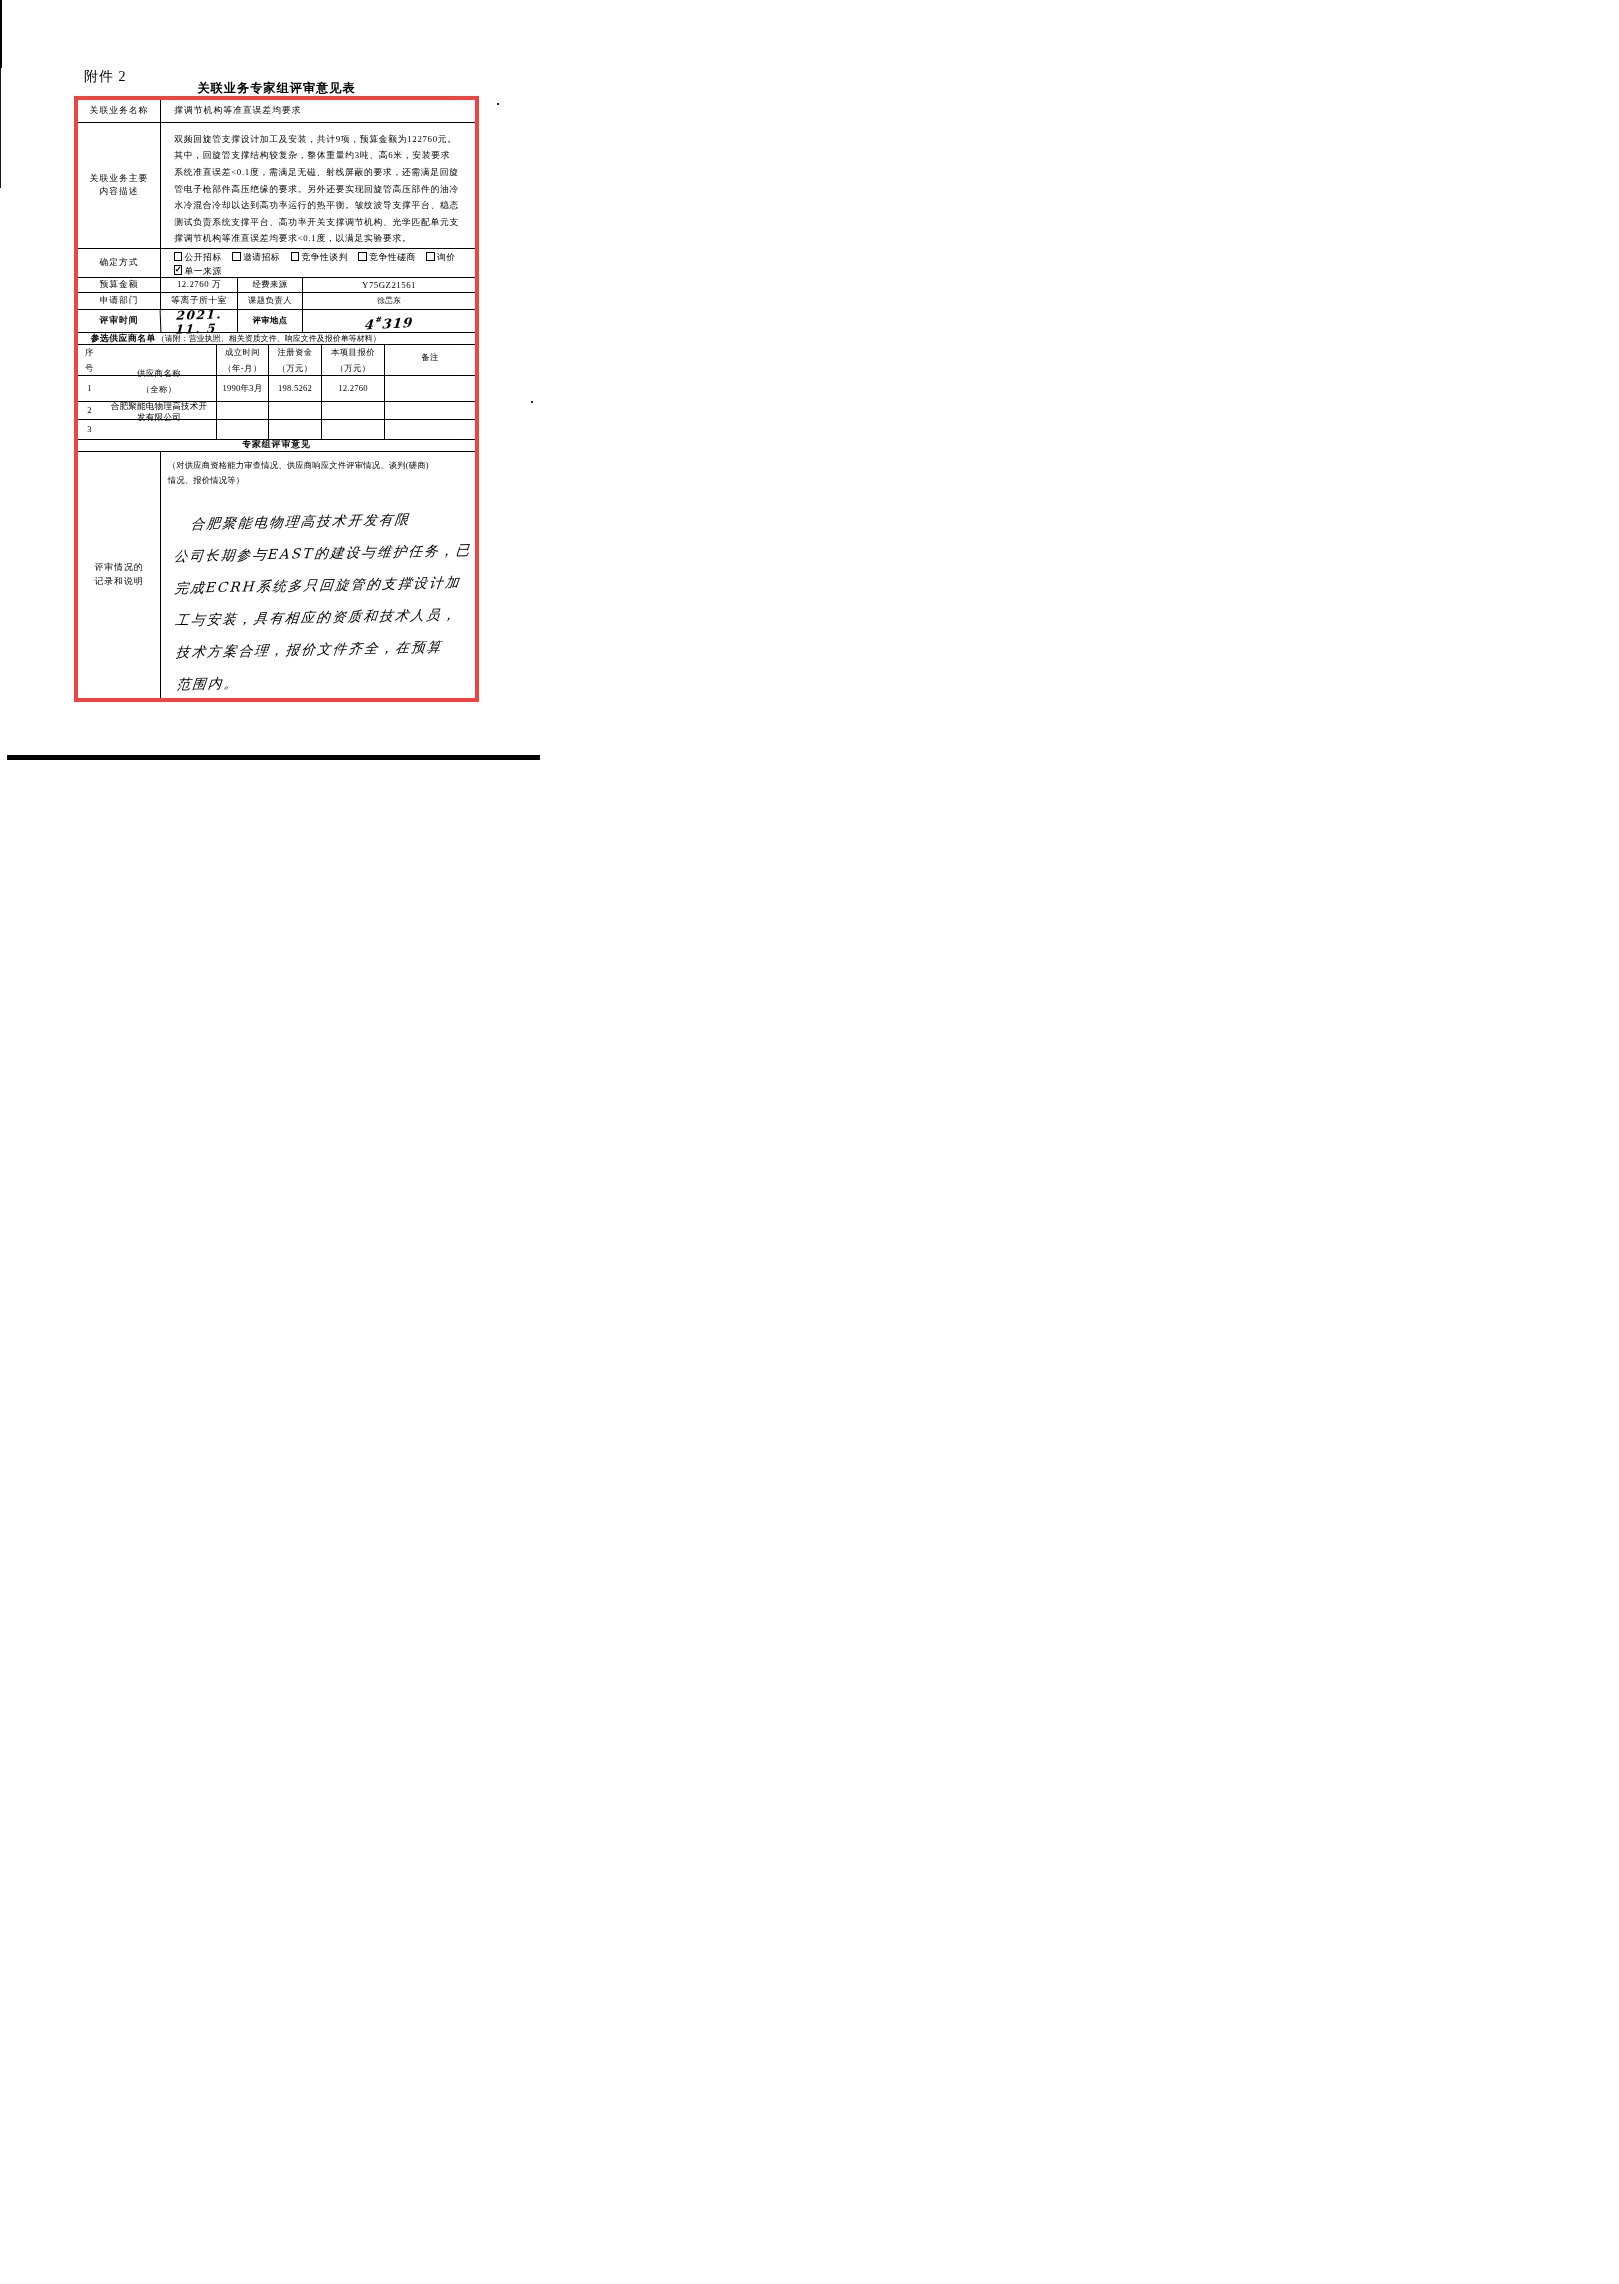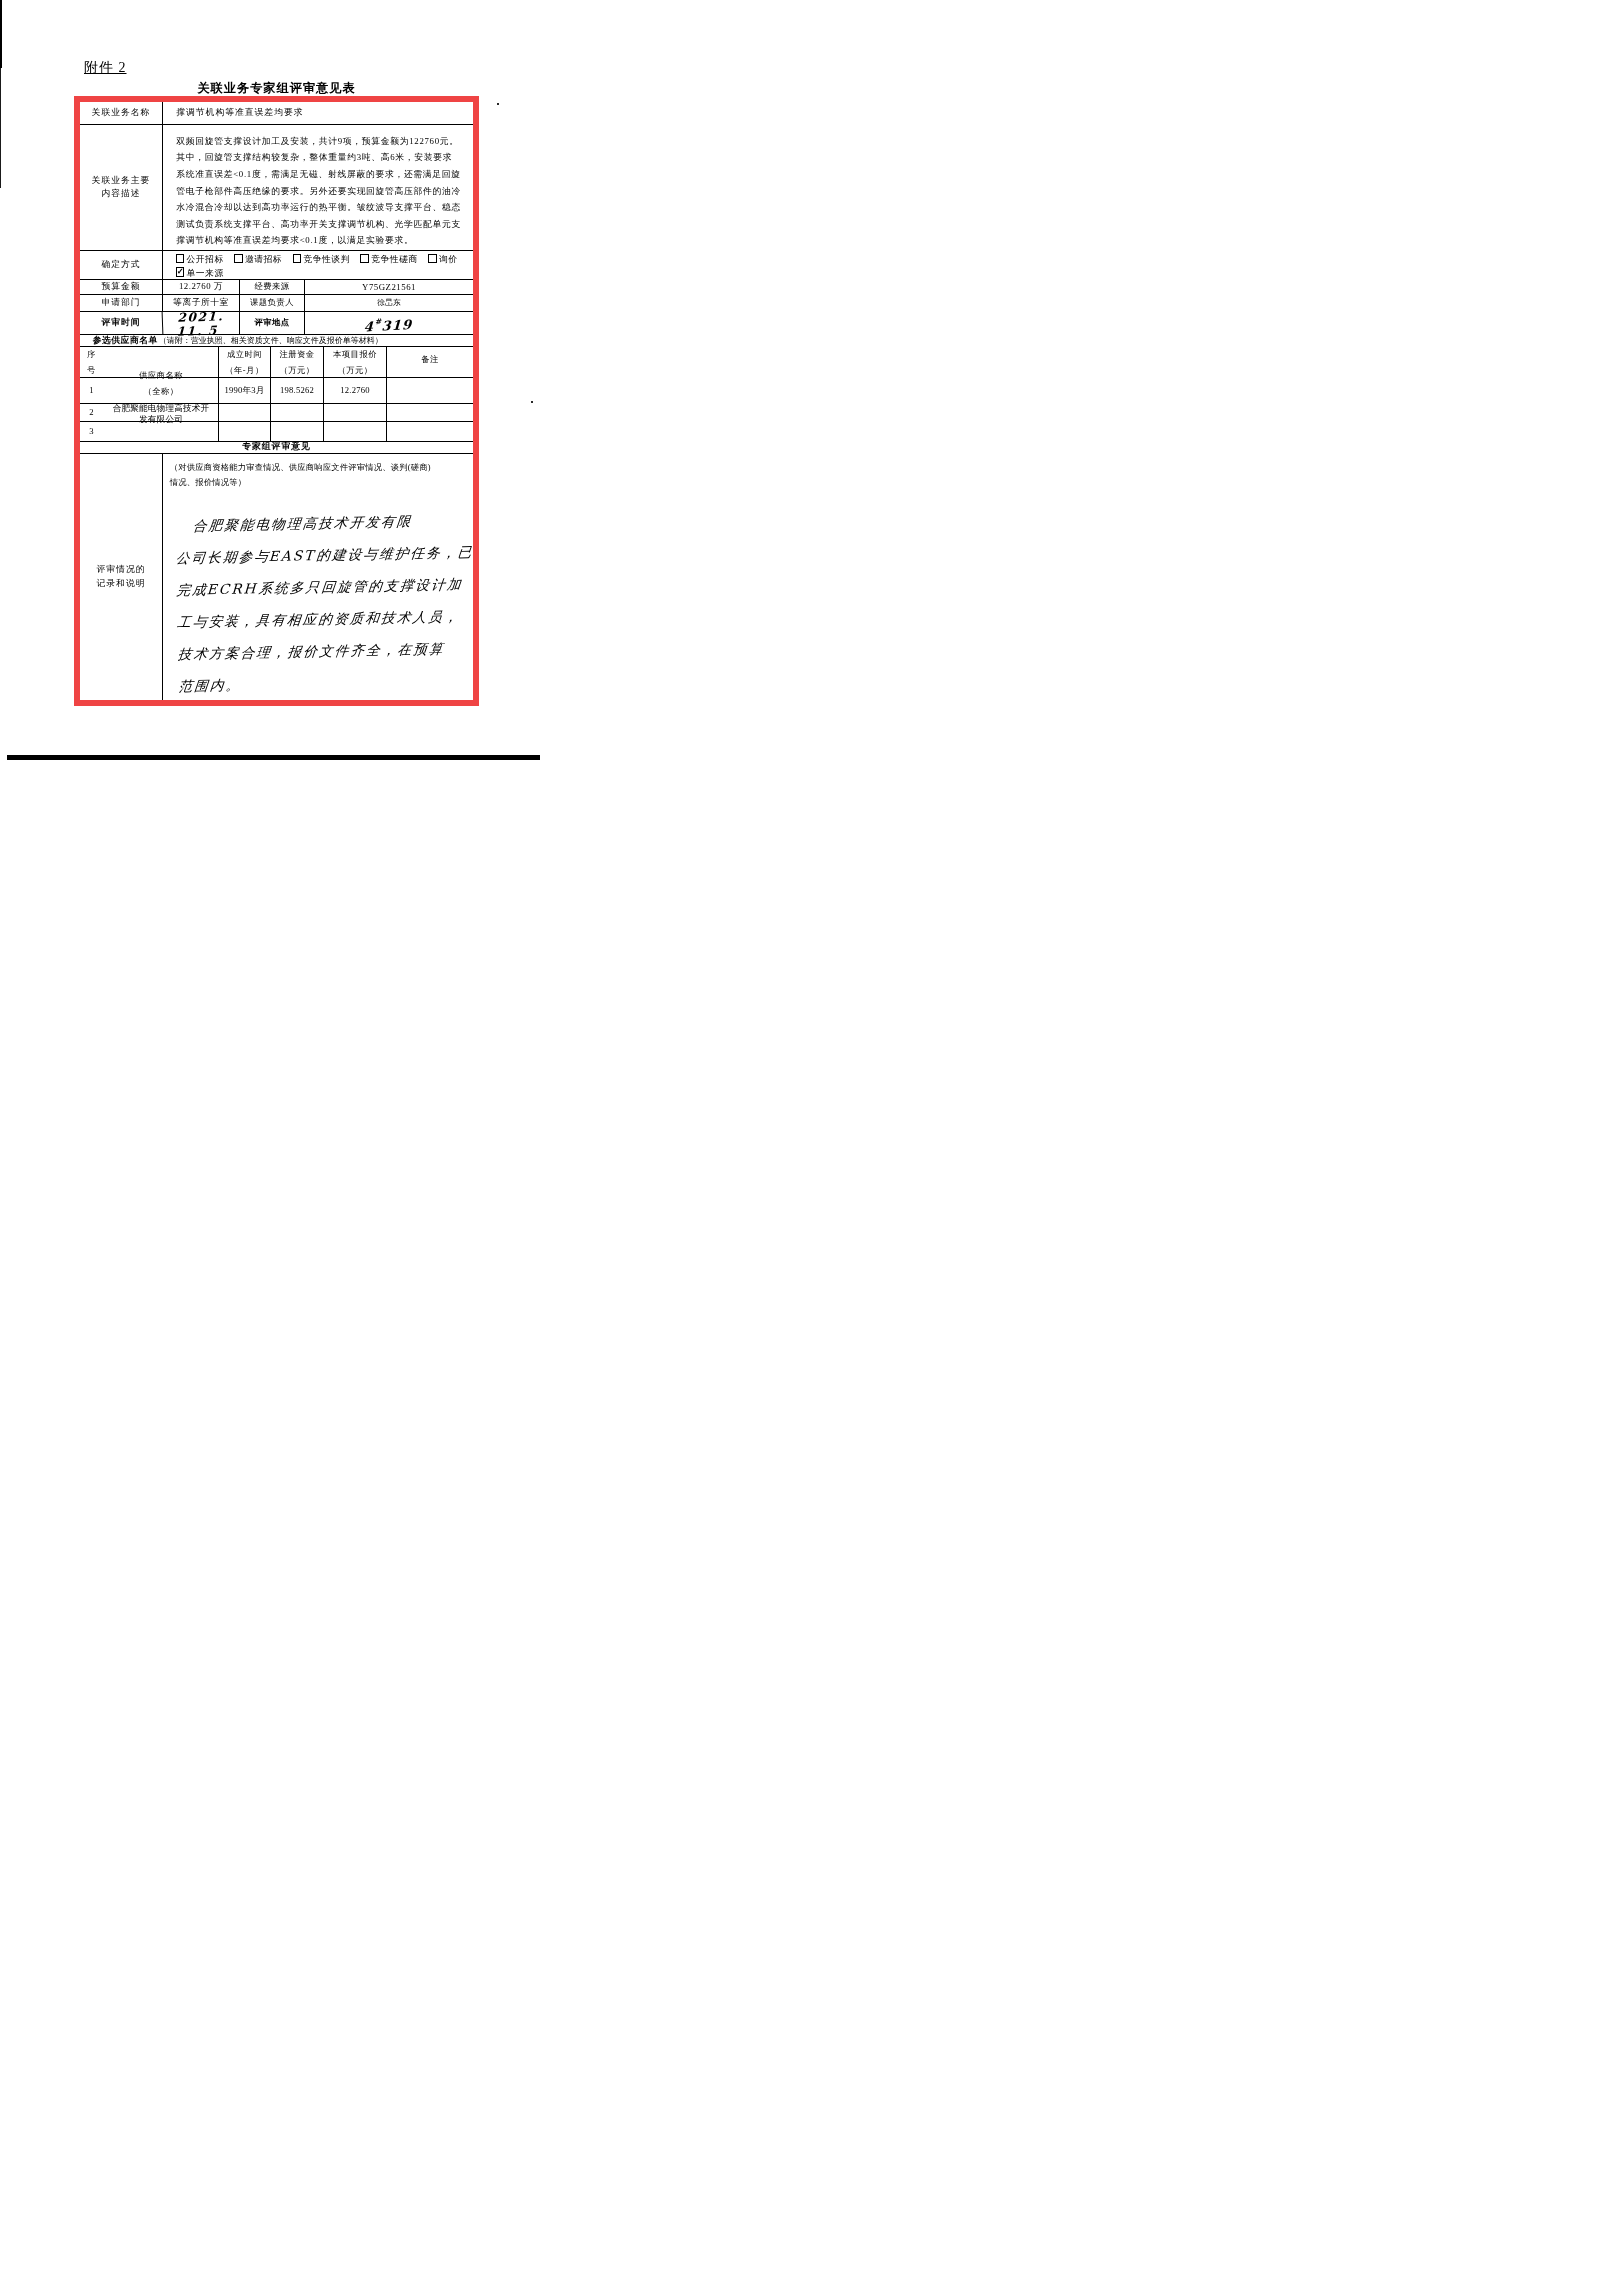--- a/index.html
+++ b/index.html
@@ -9,30 +9,30 @@
   }
   
   .edge-left-1{position:absolute;left:0;top:0;width:2.4px;height:68px;background:#000;}
   .edge-left-2{position:absolute;left:0;top:68px;width:1px;height:120px;background:#1a1a1a;}
   .bottom-bar{position:absolute;left:6.8px;right:0;bottom:1.5px;height:4.9px;background:#000;}
   .speck-a{position:absolute;left:426px;top:100px;width:1.5px;height:4.4px;background:#000;transform:rotate(18deg);border-radius:1px;}
   .speck-b{position:absolute;left:192px;top:322px;width:4.9px;height:1.5px;background:#000;transform:rotate(-28deg);}
   .speck-c{position:absolute;left:497px;top:103px;width:1.5px;height:1.5px;background:#000;border-radius:50%;}
   .speck-d{position:absolute;left:531px;top:401px;width:1.5px;height:1.5px;background:#000;border-radius:50%;}
 
-  .attach{position:absolute;left:84px;top:59px;font-size:14px;letter-spacing:1px;text-decoration:underline;}
+  .attach{position:absolute;left:84px;top:68px;font-size:14px;letter-spacing:1px;}
   .title{
     position:absolute;left:74px;top:80px;width:405px;text-align:center;
     font-family:"Liberation Sans","DejaVu Sans",sans-serif;font-weight:bold;
     font-size:12.2px;letter-spacing:1px;
   }
 
   .tbl{
     position:absolute;left:74px;top:96px;width:405px;
-    border:6px solid #ef4444;box-sizing:border-box;background:#fff;
+    border:4px solid #ef4444;box-sizing:border-box;background:#fff;
   }
   .row{display:flex;border-top:1px solid #000;box-sizing:border-box;align-items:stretch;}
   .row.first{border-top:none;}
   .c{border-left:0.5px solid #000;box-sizing:border-box;display:flex;align-items:center;justify-content:center;overflow:visible;}
   .c.nol{border-left:none;}
   .lbl{width:82px;flex:none;font-size:8.8px;letter-spacing:1px;text-align:center;flex-direction:column;line-height:13.2px;}
   .grow{flex:1;}
 
   .r1{height:21.5px;}
   .r2{height:126px;}

